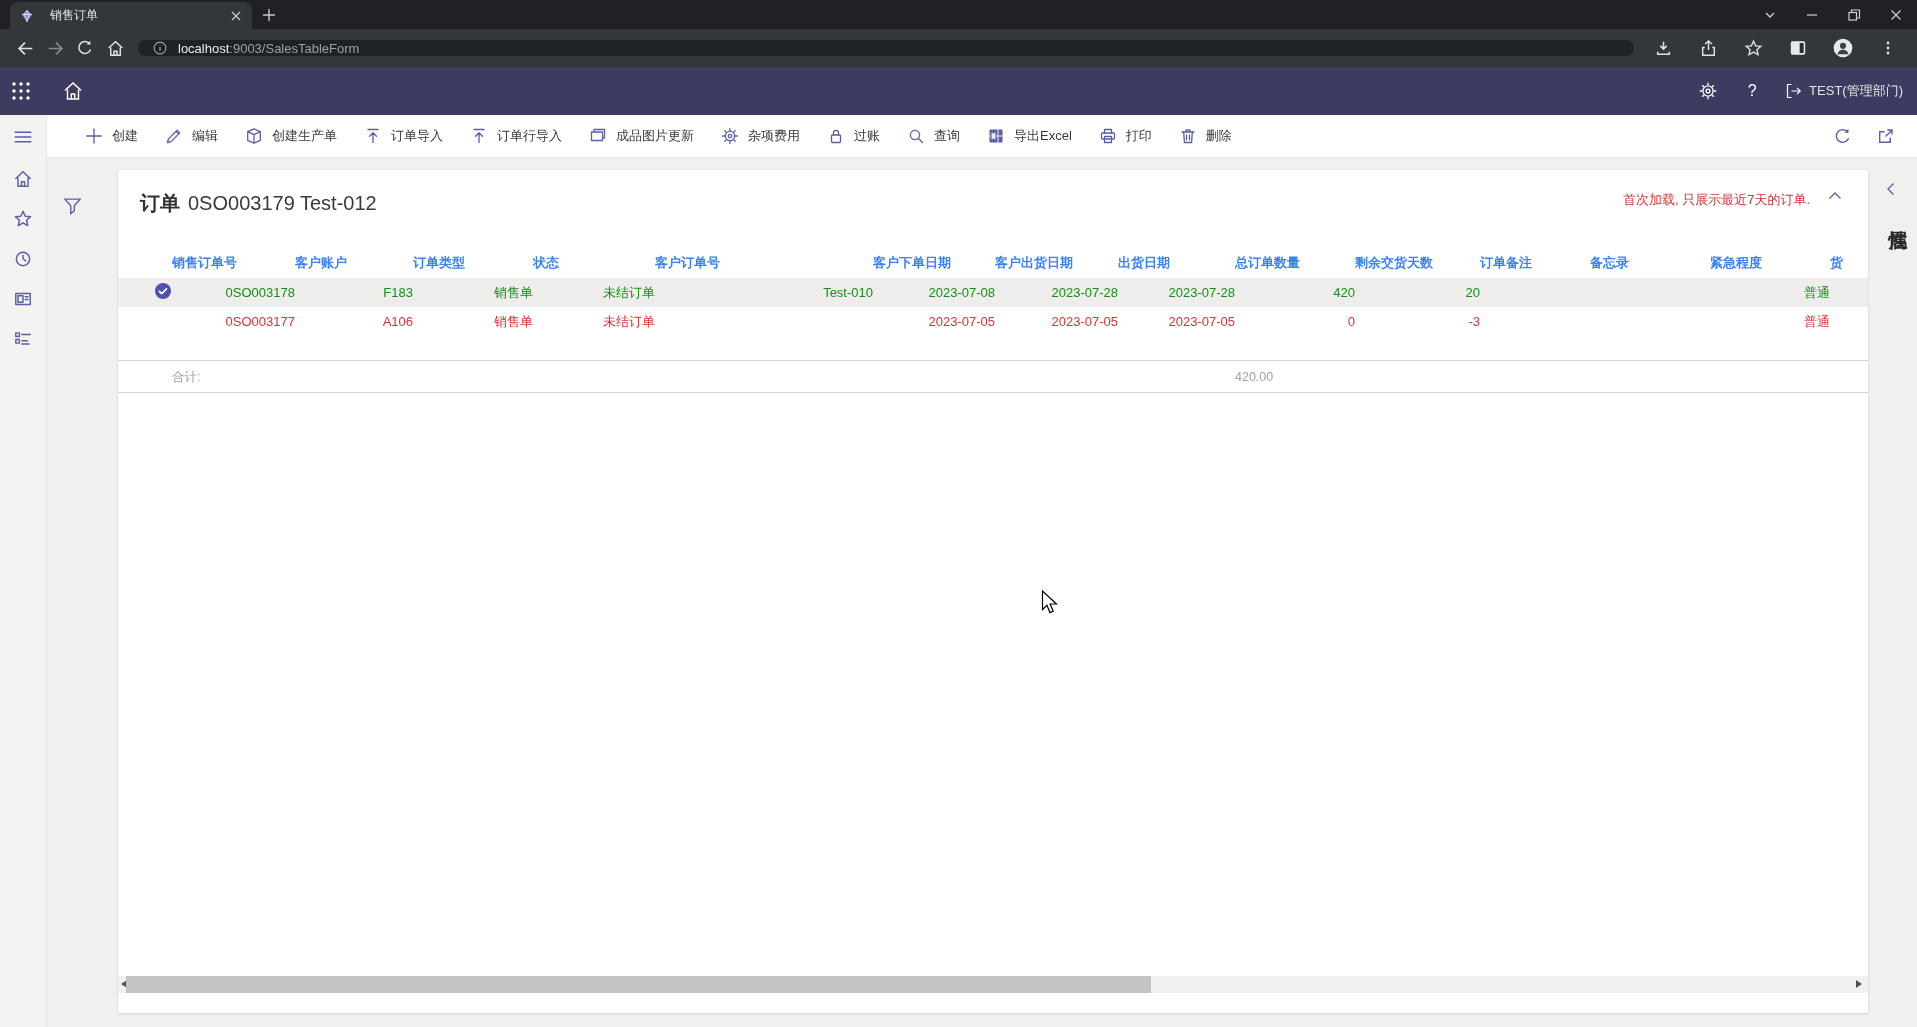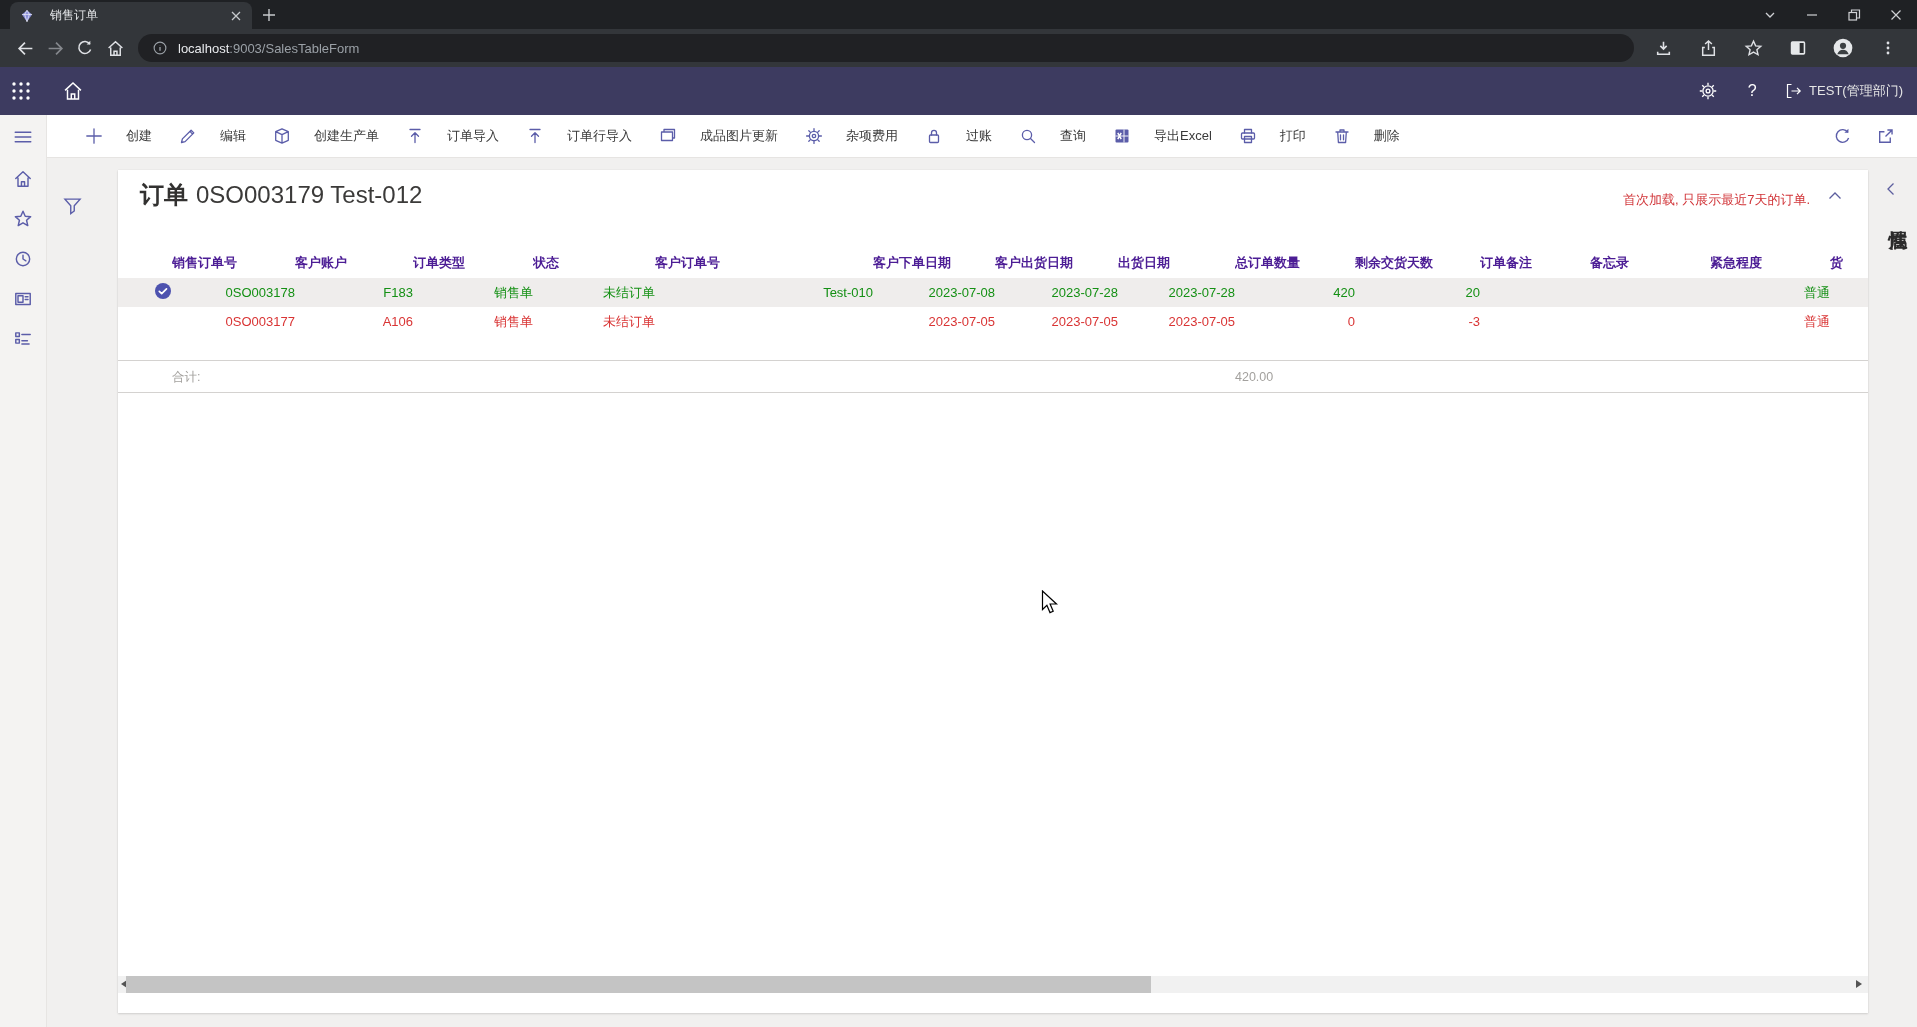--- a/index.html
+++ b/index.html
@@ -12,21 +12,21 @@
   .tab { position:absolute; left:10px; bottom:0; width:242px; height:27px; background:#33363a;
          border-radius:8px 8px 0 0; display:flex; align-items:center; padding:0 8px 0 10px; }
   .tab-title { flex:1; font-size:12px; color:#e4e6e9; margin-left:16px; white-space:nowrap; overflow:hidden; }
   .tab-close { width:16px; height:16px; display:flex; align-items:center; justify-content:center; border-radius:50%; }
   .newtab { position:absolute; left:260px; top:6px; width:18px; height:18px; display:flex; align-items:center; justify-content:center; }
   .wincontrols { position:absolute; right:8px; top:0; height:29px; display:flex; align-items:center; gap:28px; padding-right:6px; }
 
   .navbar { position:absolute; left:0; top:29px; width:1917px; height:38px; background:#33363a;
             display:flex; align-items:center; padding:0 10px; }
   .nav-ic { width:30px; height:30px; display:flex; align-items:center; justify-content:center; border-radius:50%; flex:0 0 auto; }
-  .addr { flex:1; height:28px; margin:0 14px 0 8px; background:#202124; border-radius:14px;
+  .addr { flex:1; height:16px; margin:0 14px 0 8px; background:#202124; border-radius:14px;
           display:flex; align-items:center; padding:0 14px; gap:10px; min-width:0; }
   .addr-text { font-size:13px; color:#e8eaed; white-space:nowrap; overflow:hidden; }
   .addr-text .dim { color:#9aa0a6; }
   .nav-right { display:flex; align-items:center; gap:15px; padding-right:4px; }
 
   
   .appheader { position:absolute; left:0; top:67px; width:1917px; height:48px; background:#3d3b60;
                display:flex; align-items:center; color:#fff; }
   .ah-left { display:flex; align-items:center; gap:28px; padding-left:9px; }
   .ah-right { margin-left:auto; display:flex; align-items:center; gap:20px; padding-right:14px; }
@@ -35,38 +35,38 @@
   .ah-user { display:flex; align-items:center; gap:7px; font-size:13px; color:#e5e5e5; white-space:nowrap; }
 
   
   .sidebar { position:absolute; left:0; top:115px; width:47px; height:912px; background:#f4f3f2;
              border-right:1px solid #e7e5e3; display:flex; flex-direction:column; align-items:center; }
   .side-item { width:47px; height:40px; display:flex; align-items:center; justify-content:center; }
   .side-item:first-child { height:44px; }
 
   .toolbar { position:absolute; left:47px; top:115px; width:1870px; height:43px; background:#ffffff;
              border-bottom:1px solid #e6e4e2; display:flex; align-items:center; padding:0 22px 0 38px; }
-  .tb-btn { display:flex; align-items:center; gap:23px; margin-right:27px; font-size:13px; color:#3a3a3a; white-space:nowrap; }
+  .tb-btn { display:flex; align-items:center; gap:9px; margin-right:27px; font-size:13px; color:#3a3a3a; white-space:nowrap; }
   .tb-right { margin-left:auto; display:flex; align-items:center; gap:24px; }
 
   
   .content { position:absolute; left:47px; top:158px; width:1870px; height:869px; background:#f1f0ef; }
   .funnel { position:absolute; left:15px; top:37px; }
 
   .card { position:absolute; left:71px; top:12px; width:1750px; height:843px; background:#fff;
           box-shadow:0 1px 2px rgba(0,0,0,.13), 0 0 1px rgba(0,0,0,.1); }
-  .card-title { position:absolute; left:22px; top:9px; font-size:24px; color:#3b3a39; white-space:nowrap; }
+  .card-title { position:absolute; left:22px; top:20px; font-size:20px; color:#3b3a39; white-space:nowrap; }
   .card-title b { font-weight:700; margin-right:8px; color:#323130; }
   .notice { position:absolute; right:58px; top:21px; font-size:13px; color:#d13438; white-space:nowrap; }
   .collapse-chevron { position:absolute; right:24px; top:17px; }
 
   .tablewrap { position:absolute; left:0; top:78px; width:1750px; overflow:hidden; }
   table.grid { border-collapse:collapse; table-layout:fixed; width:1790px; }
   table.grid th { height:30px; text-align:left; vertical-align:middle; font-size:13px; font-weight:700;
-                  color:#4c1d95; white-space:nowrap; overflow:hidden; }
+                  color:#3b82f6; white-space:nowrap; overflow:hidden; }
   table.grid td { height:29px; vertical-align:middle; font-size:13px; white-space:nowrap; overflow:hidden;text-align:right; }
   tr.selected { background:#efedec; }
   tr.row-green td { color:#149014; }
   tr.row-red td { color:#d93434; }
   .badge { display:inline-block; margin-left:15px; }
 
   .totals { position:absolute; left:0; top:190px; width:1750px; height:33px;
             border-top:1px solid #d4d2d0; border-bottom:1px solid #d4d2d0;padding-left:32px; }
   .totals span { position:absolute; top:0; line-height:32px; font-size:12.5px; color:#a3a19e; }
   .totals .t-label { left:54px; }

